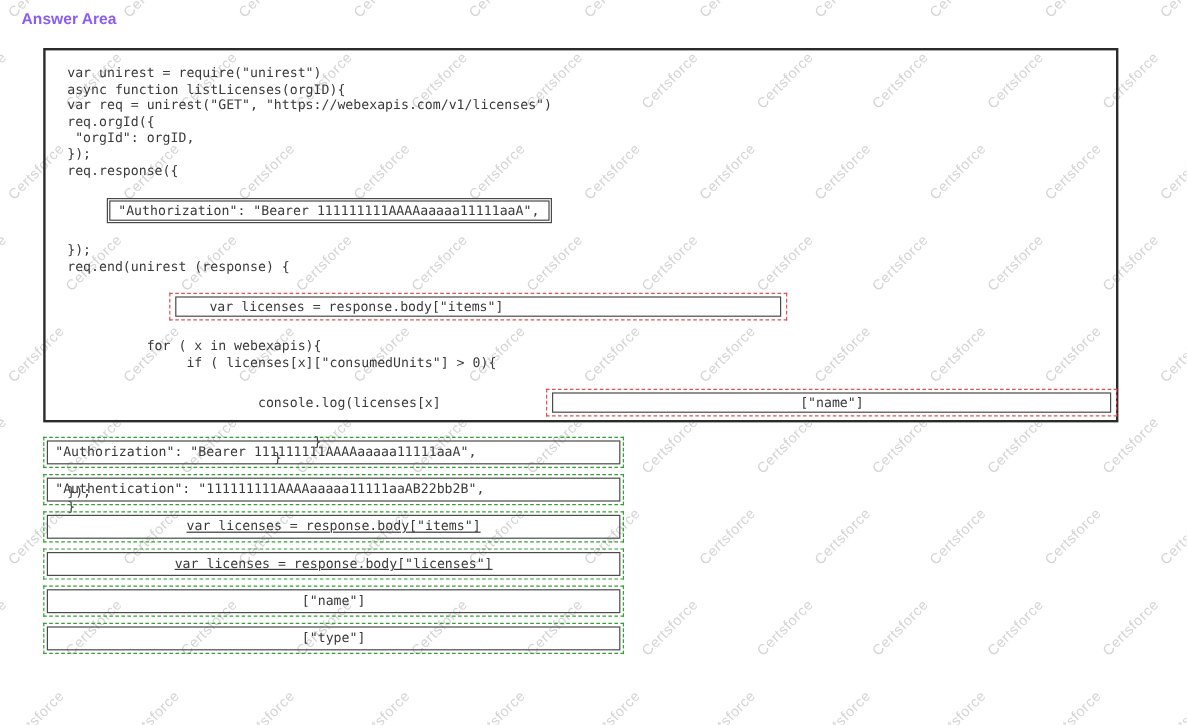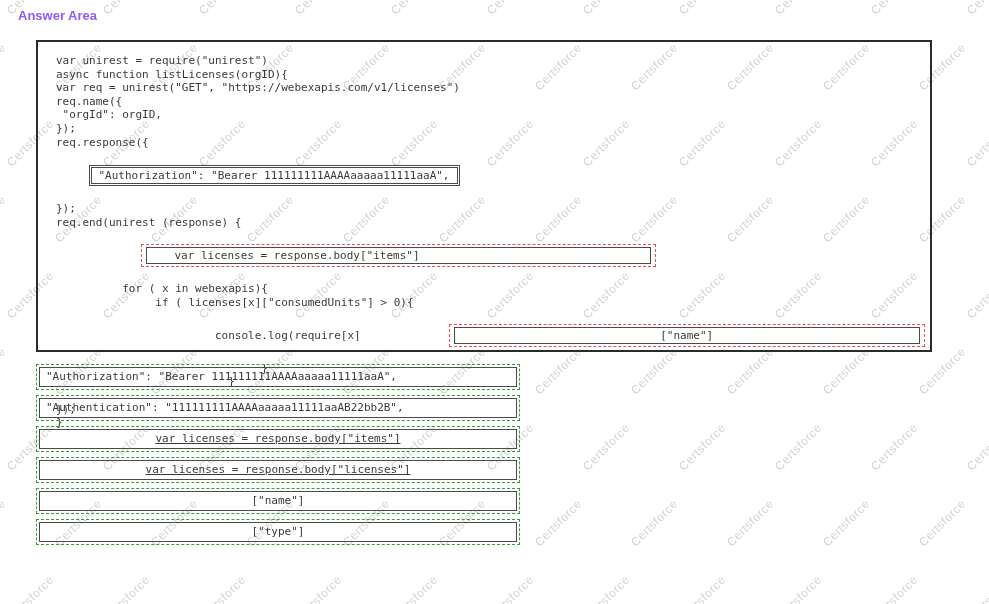--- a/index.html
+++ b/index.html
@@ -200,41 +200,41 @@
     <span class="wm" style="left: 864px; top: 592px;">Certsforce</span>
     <span class="wm" style="left: 960px; top: 592px;">Certsforce</span>
   </div>
 
 <div class="title">Answer Area</div>
 
 <div class="answer-box">
   <div class="code-line">var unirest = require("unirest")</div>
   <div class="code-line">async function listLicenses(orgID){</div>
   <div class="code-line">var req = unirest("GET", "https://webexapis.com/v1/licenses")</div>
-  <div class="code-line">req.name({</div>
+  <div class="code-line">req.orgId({</div>
   <div class="code-line"> "orgId": orgID,</div>
   <div class="code-line">});</div>
   <div class="code-line">req.response({</div>
 
   <div class="code-line auth-line">
     <span class="drop-outer"><span class="drop-solid">"Authorization": "Bearer 111111111AAAAaaaaa11111aaA",</span></span>
   </div>
 
   <div class="code-line">});</div>
   <div class="code-line">req.end(unirest (response) {</div>
 
   <div class="code-line lic-line">
     <span class="red-wrap"><span class="drop-solid lic-box">var licenses = response.body["items"]</span></span>
   </div>
 
   <div class="code-line">          for ( x in webexapis){</div>
   <div class="code-line">               if ( licenses[x]["consumedUnits"] &gt; 0){</div>
 
   <div class="code-line console-line">
-    <span>                    console.log(require[x]</span><span class="red-wrap name-wrap"><span class="drop-solid name-box">["name"]</span></span>
+    <span>                    console.log(licenses[x]</span><span class="red-wrap name-wrap"><span class="drop-solid name-box">["name"]</span></span>
   </div>
 
   <div class="code-line">                               }</div>
   <div class="code-line">                          }</div>
   <div class="code-line"></div>
   <div class="code-line">});</div>
   <div class="code-line">}</div>
 </div>
 
 <div class="options">

